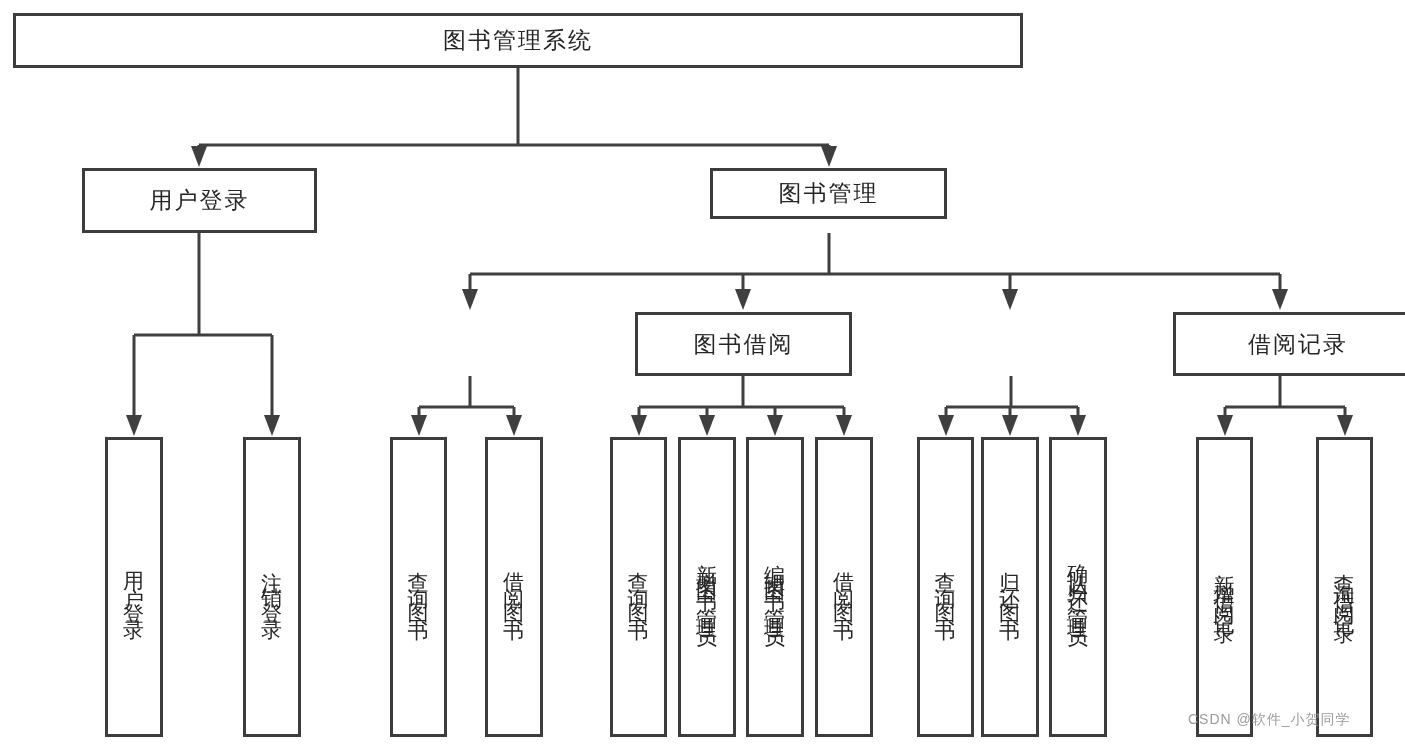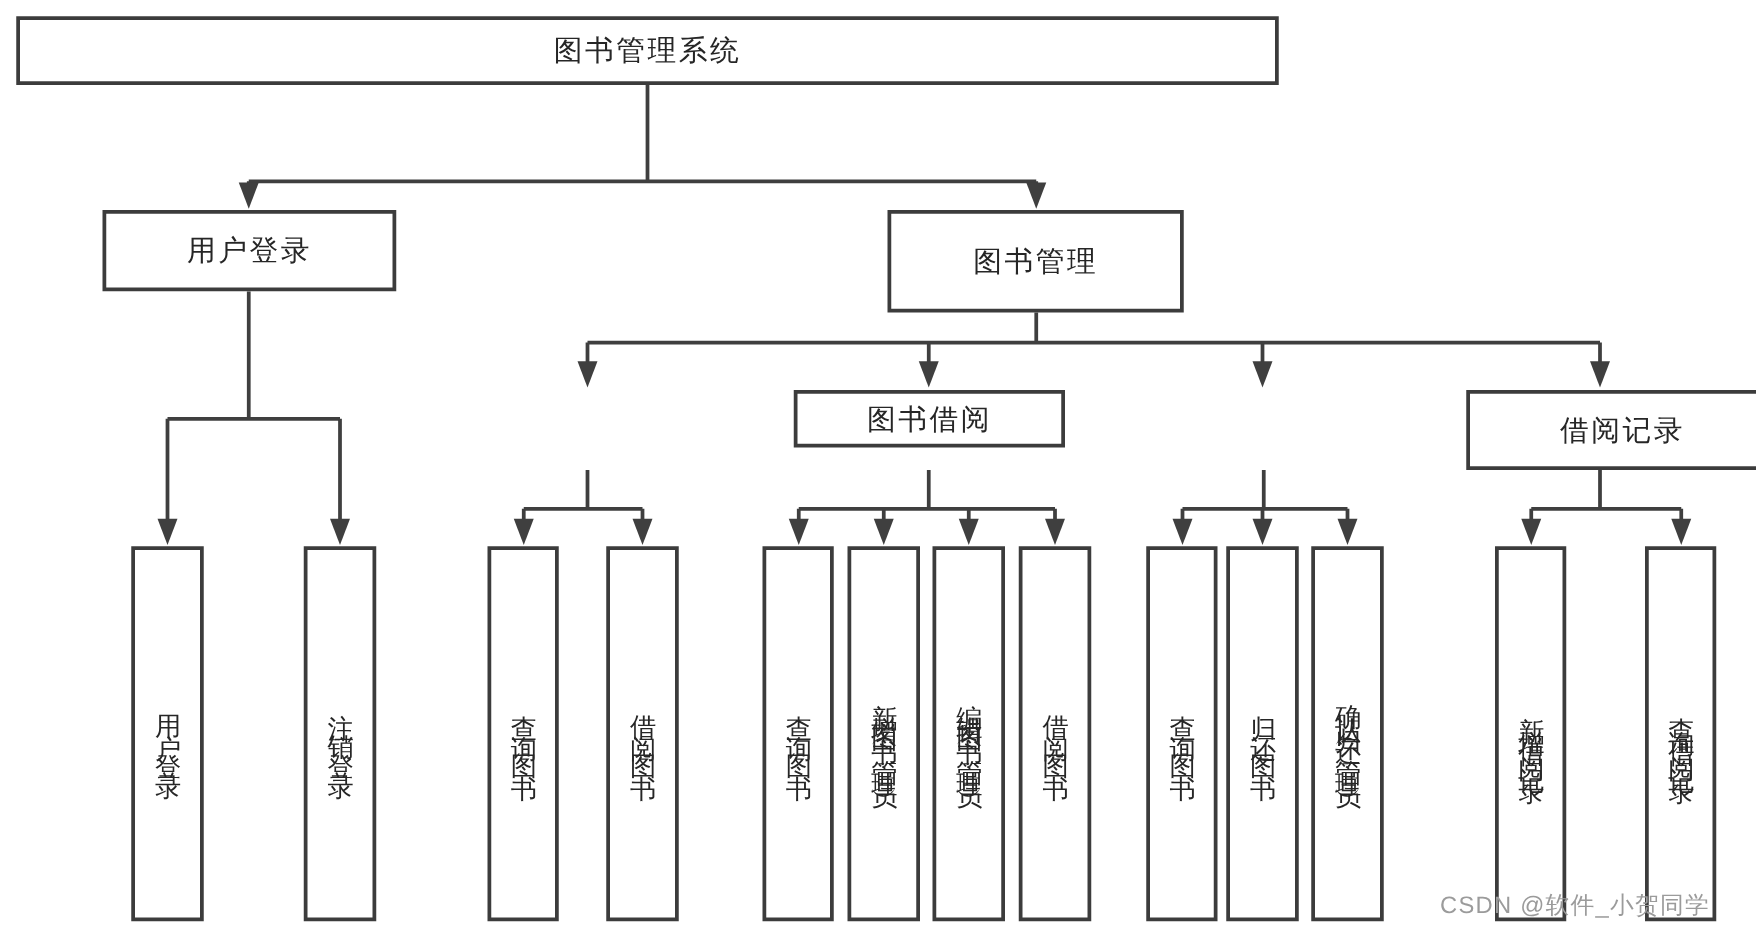--- a/index.html
+++ b/index.html
@@ -27,22 +27,22 @@
     position:absolute;box-sizing:border-box;border:3px solid var(--border);
     background:#fff;display:flex;align-items:center;justify-content:center;
   }
   .vbox span{
     writing-mode:vertical-rl;text-orientation:mixed;
     font-size:21px;line-height:1;letter-spacing:9px;white-space:nowrap;
   }
   .vbox.sm span{letter-spacing:16px;}
   .vbox.md span{letter-spacing:10px;}
   .watermark{
-    position:absolute;left:1152px;top:711px;z-index:5;
-    font-size:19px;color:var(--wm);white-space:nowrap;letter-spacing:1px;
+    position:absolute;left:1188px;top:711px;z-index:5;
+    font-size:14px;color:var(--wm);white-space:nowrap;letter-spacing:1px;
   }
 </style>
 </head>
 <body>
 
 <div class="canvas">
 
   <svg class="connectors" width="1405" height="747" viewBox="0 0 1405 747">
 
     <path d="M518 68 V145 M199 145 H829 M199 145 V148 M829 145 V148"></path>
@@ -75,23 +75,23 @@
     <polygon points="1070,415 1086,415 1078,436"></polygon>
 
     <path d="M1280 376 V407 M1225 407 H1345 M1225 407 V418 M1345 407 V418"></path>
     <polygon points="1217,415 1233,415 1225,436"></polygon>
     <polygon points="1337,415 1353,415 1345,436"></polygon>
   </svg>
 
   <div class="box" style="left:13px;top:13px;width:1010px;height:55px;">图书管理系统</div>
 
   <div class="box" style="left:82px;top:168px;width:235px;height:65px;">用户登录</div>
-  <div class="box" style="left:710px;top:168px;width:237px;height:82px;">图书管理</div>
+  <div class="box" style="left:710px;top:168px;width:237px;height:51px;">图书管理</div>
 
-  <div class="box" style="left:635px;top:312px;width:217px;height:46px;">图书借阅</div>
+  <div class="box" style="left:635px;top:312px;width:217px;height:64px;">图书借阅</div>
   <div class="box" style="left:1173px;top:312px;width:250px;height:64px;">借阅记录</div>
 
   <div class="vbox sm" style="left:105px;top:437px;width:58px;height:300px;">
     <span>用户登录</span>
   </div>
   <div class="vbox sm" style="left:243px;top:437px;width:58px;height:300px;">
     <span>注销登录</span>
   </div>
 
   <div class="vbox sm" style="left:390px;top:437px;width:57px;height:300px;">

